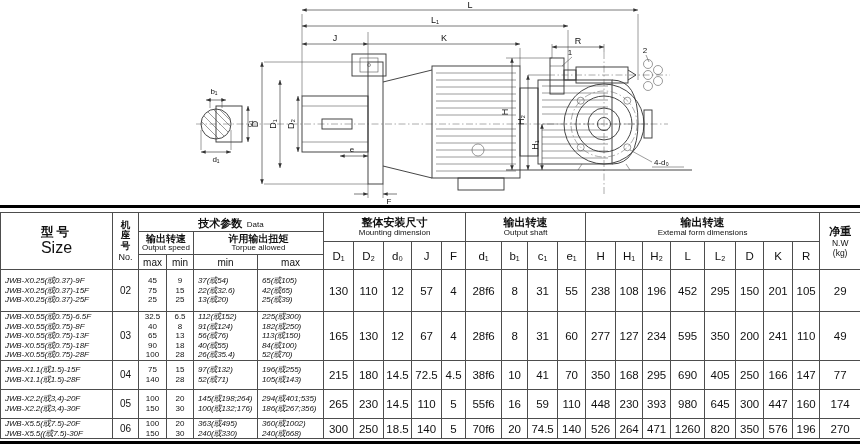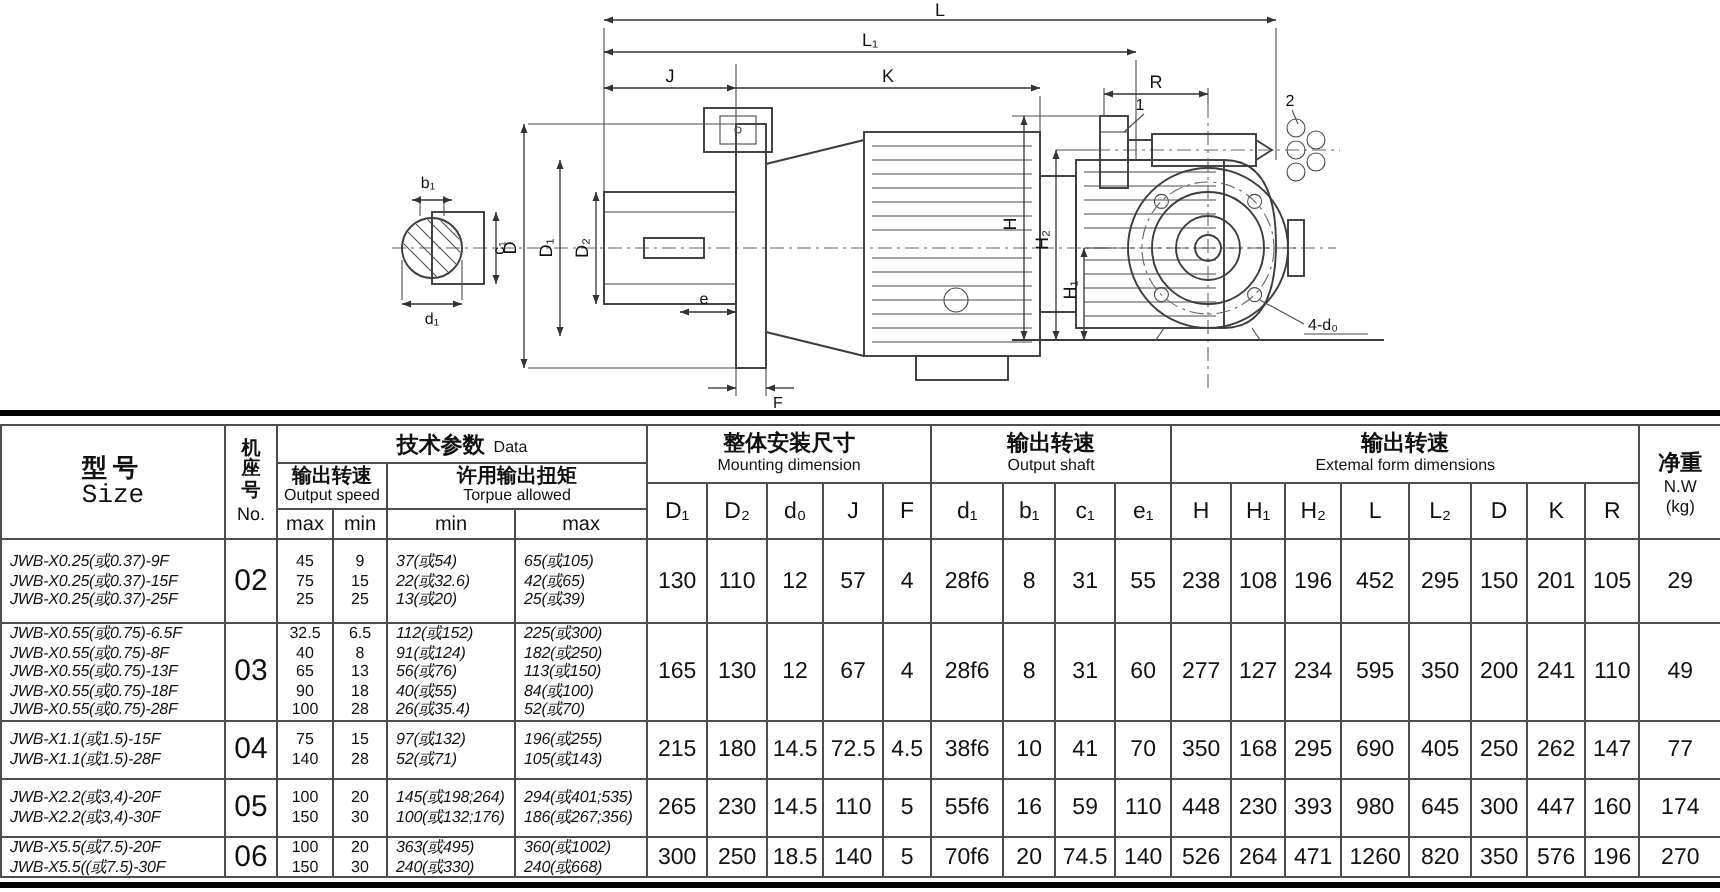--- a/index.html
+++ b/index.html
@@ -16,30 +16,30 @@
   .table-wrap{position:absolute;top:205px;left:0;width:860px;border-top:3px solid #000;border-bottom:3px solid #000;padding:4px 0 2px;box-sizing:border-box;background:#fff;}
   table{border-collapse:collapse;table-layout:fixed;width:860px;}
   th,td{border:1px solid #4d4d4d;padding:0;margin:0;text-align:center;vertical-align:middle;overflow:hidden;}
   th{font-weight:normal;}
   .hr1{height:16px;}.hr2{height:10px;}.hr3{height:13px;}.hr4{height:15px;}
   .r0{height:42px;}.r1{height:48px;}.r2{height:29px;border-radius:11px;}.r3{height:29px;}.r4{height:16px;}
   .zh{font-weight:bold;font-size:11px;line-height:1.15;}
   .en{font-size:8px;line-height:1.1;}
   .block{display:block;}
   .model-head .zh{font-size:12.5px;letter-spacing:3px;}
-  .model-head .en{font-size:13px;font-family:Liberation Mono, monospace;}
+  .model-head .en{font-size:16px;}
   .frame-zh{display:block;font-size:9.5px;font-weight:bold;line-height:1.08;white-space:pre-line;}
   .frame-en{display:block;font-size:9px;margin-top:1px;}
   .nw-zh{display:block;font-size:11px;font-weight:bold;}
   .nw-en{display:block;font-size:8.5px;line-height:1.15;}
   .dim-h{font-size:11.5px;}
   .sub-h{font-size:10px;}
   td.txt{font-size:8px;line-height:9.6px;text-align:left;padding-left:4px;white-space:pre-line;letter-spacing:-.1px;font-style:italic;}
   td.num-s{font-size:8px;line-height:9.6px;white-space:pre-line;text-align:center;}
-  td.no-cell{font-size:15px;}
+  td.no-cell{font-size:10px;}
   td.dimv{font-size:11.5px;}
   td.nwv{font-size:11.5px;}
 </style>
 </head>
 <body>
 
 <div class="page">
 
   <svg class="drawing" width="860" height="205" viewBox="0 0 860 205">
     <defs>
@@ -399,21 +399,21 @@
           <td class="dimv">38f6</td>
           <td class="dimv">10</td>
           <td class="dimv">41</td>
           <td class="dimv">70</td>
           <td class="dimv">350</td>
           <td class="dimv">168</td>
           <td class="dimv">295</td>
           <td class="dimv">690</td>
           <td class="dimv">405</td>
           <td class="dimv">250</td>
-          <td class="dimv">262</td>
+          <td class="dimv">166</td>
           <td class="dimv">147</td>
           <td class="nwv">77</td>
         </tr>
         <tr class="r3">
           <td class="txt">JWB-X2.2(或3,4)-20F
 JWB-X2.2(或3,4)-30F</td>
           <td class="no-cell">05</td>
           <td class="num-s">100
 150</td>
           <td class="num-s">20

